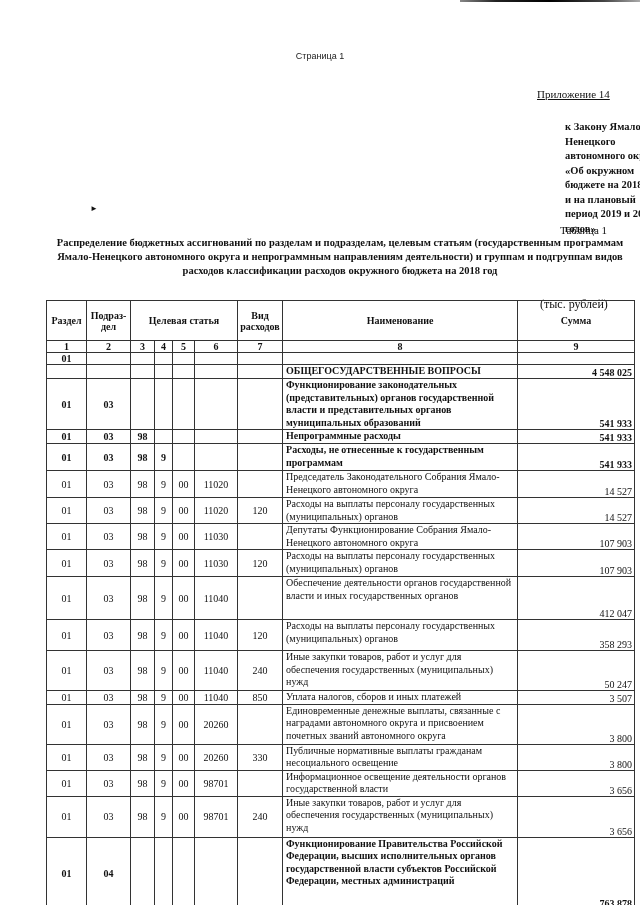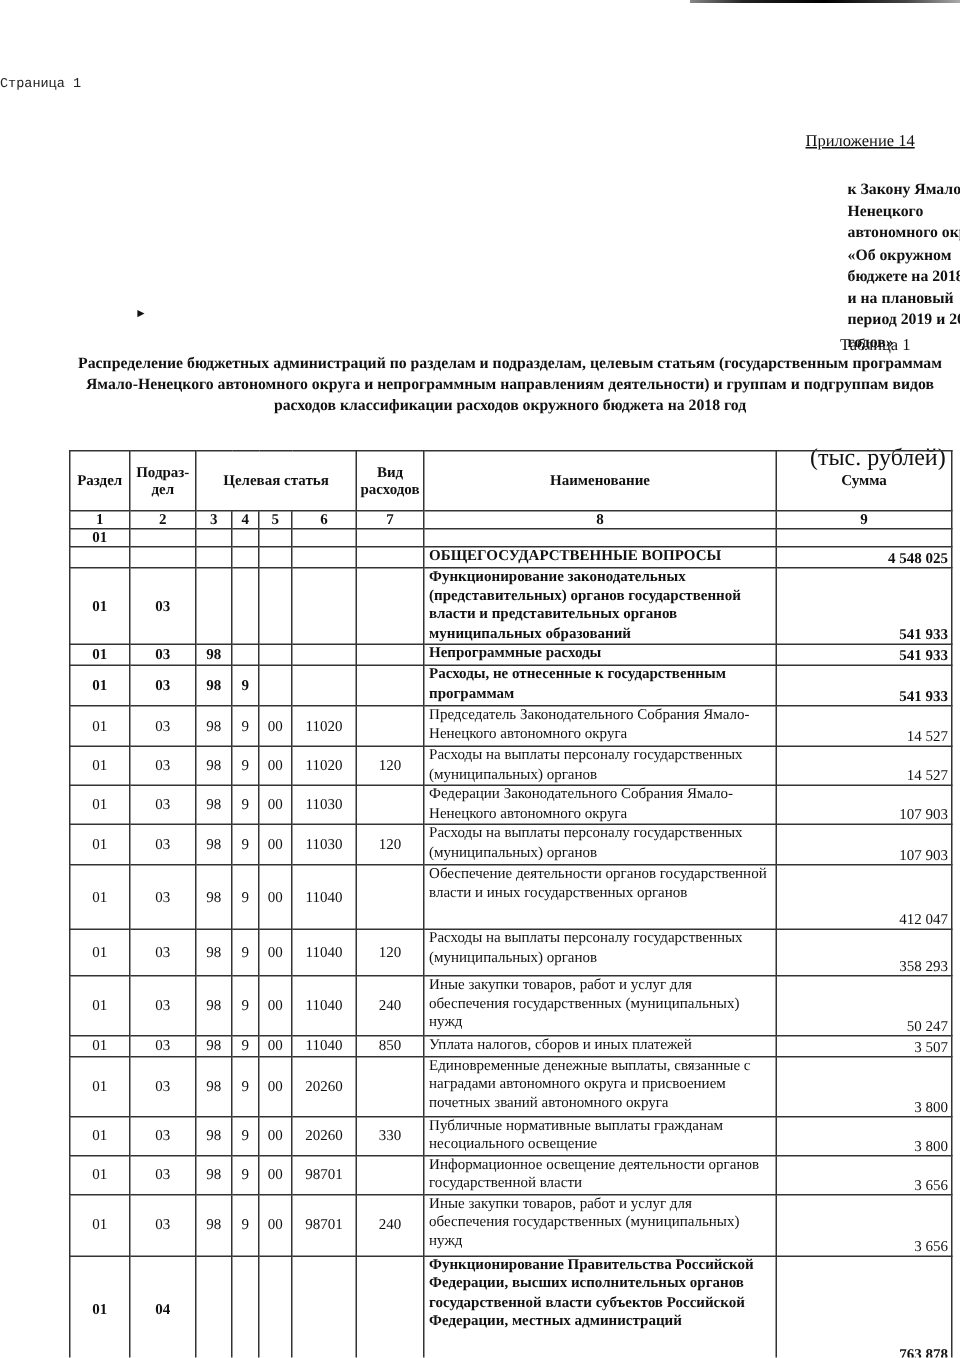--- a/index.html
+++ b/index.html
@@ -1,30 +1,30 @@
 <!DOCTYPE html>
 <html><head>
 <meta charset="utf-8">
 <style>
   html, body { margin: 0; padding: 0; background: #ffffff; }
   body { width: 640px; height: 905px; position: relative; overflow: hidden;
          font-family: "Liberation Serif", serif; color: #111; }
   .scanbar { position: absolute; top: 0; left: 460px; width: 180px; height: 2px;
              background: linear-gradient(90deg,#888 0%,#222 20%,#000 50%,#444 80%,#aaa 100%); }
-  .page-label { position: absolute; top: 51px; left: 0; width: 640px; text-align: left;
-                font-family: Liberation Mono, monospace; font-size: 9px; color: #222; }
+  .page-label { position: absolute; top: 51px; left: 0; width: 640px; text-align: center;
+                font-family: Liberation Sans, sans-serif; font-size: 9px; color: #222; }
   .appendix-title { position: absolute; top: 88px; left: 537px; font-size: 11px; text-decoration: underline; }
   .appendix-body { position: absolute; top: 120px; left: 565px; width: 103px;
                    font-size: 10.5px; line-height: 14.5px; font-weight: bold; }
   .appendix-body div { white-space: nowrap; }
   .cursor { position: absolute; top: 204px; left: 90px; font-size: 8px; }
   .table-label { position: absolute; top: 224px; left: 560px; font-size: 11px; }
   .doc-title { position: absolute; top: 236px; left: 40px; width: 600px; text-align: center;
                font-weight: bold; font-size: 10.5px; line-height: 14px; }
-  .units { position: absolute; top: 297px; left: 540px; font-size: 16px; }
+  .units { position: absolute; top: 297px; left: 540px; font-size: 12px; }
   table.budget { position: absolute; top: 300px; left: 46px; width: 588px;
                  border-collapse: collapse; table-layout: fixed; font-size: 10px; }
   table.budget td { border: 1px solid #333; padding: 0 2px; vertical-align: middle; }
   .c { text-align: center; }
   .r { text-align: right; vertical-align: bottom !important; }
   .b { font-weight: bold; }
   .name { text-align: left; line-height: 12.5px; vertical-align: top !important; padding-left: 3px !important; }
   .hdr td { font-weight: bold; text-align: center; font-size: 10px; margin-left: 19px; }
 </style>
 </head>
@@ -44,21 +44,21 @@
   <div>и на плановый</div>
   <div>период 2019 и 2020</div>
   <div>годов»</div>
 </div>
 
 <div class="cursor">►</div>
 
 <div class="table-label">Таблица 1</div>
 
 <div class="doc-title">
-  <div>Распределение бюджетных администраций по разделам и подразделам, целевым статьям (государственным программам</div>
+  <div>Распределение бюджетных ассигнований по разделам и подразделам, целевым статьям (государственным программам</div>
   <div>Ямало-Ненецкого автономного округа и непрограммным направлениям деятельности)  и группам и подгруппам видов</div>
   <div>расходов классификации расходов окружного бюджета на 2018 год</div>
 </div>
 
 <div class="units">(тыс. рублей)</div>
 
 <table class="budget">
   <colgroup>
     <col style="width:40px">
       <col style="width:44px">
@@ -168,21 +168,21 @@
         <td class="r">14 527</td>
       </tr>
       <tr style="height: 26px;">
         <td class="c">01</td>
         <td class="c">03</td>
         <td class="c">98</td>
         <td class="c">9</td>
         <td class="c">00</td>
         <td class="c">11030</td>
         <td class="c"></td>
-        <td class="name">Федерации Законодательного Собрания Ямало-Ненецкого автономного округа</td>
+        <td class="name">Депутаты Функционирование Собрания Ямало-Ненецкого автономного округа</td>
         <td class="r">107 903</td>
       </tr>
       <tr style="height: 27px;">
         <td class="c">01</td>
         <td class="c">03</td>
         <td class="c">98</td>
         <td class="c">9</td>
         <td class="c">00</td>
         <td class="c">11030</td>
         <td class="c">120</td>

